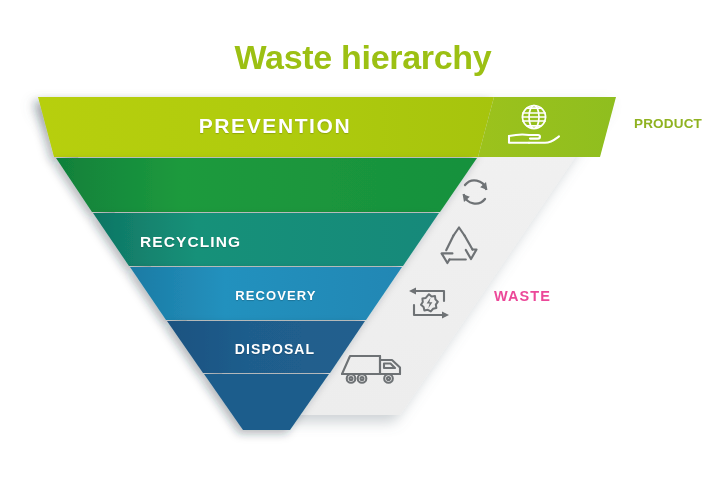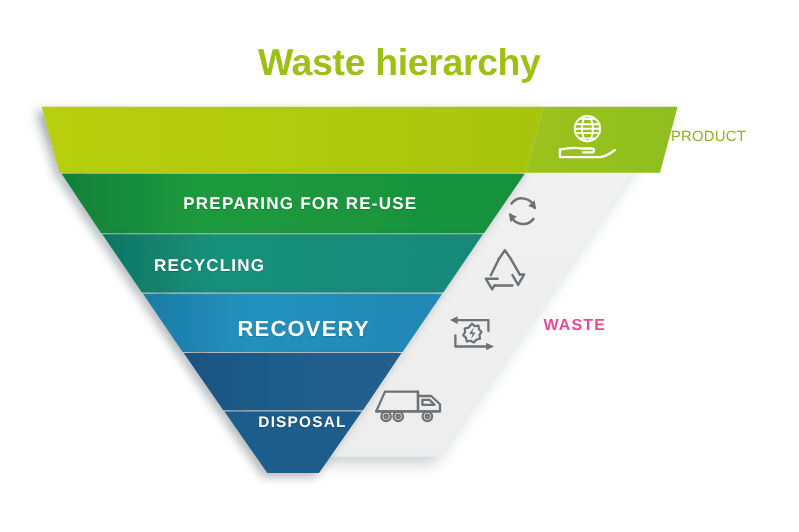--- a/index.html
+++ b/index.html
@@ -50,32 +50,32 @@
     position: absolute;
     color: #ffffff;
     font-weight: bold;
     letter-spacing: 1.1px;
     white-space: nowrap;
     text-shadow: 0 1px 1px rgba(0,0,0,0.18);
   }
   #label-prevention        { left:  70px; top: 114px; width: 410px; text-align: center; font-size: 21px; letter-spacing: 1.6px; }
   #label-preparing-reuse   { left: 108px; top: 177px; width: 330px; text-align: center; font-size: 15.5px; }
   #label-recycling         { left: 140px; top: 233px; width: 270px; text-align: left; font-size: 15.5px; }
-  #label-recovery          { left: 165px; top: 288px; width: 222px; text-align: center; font-size: 20px; }
-  #label-disposal          { left: 190px; top: 341px; width: 170px; text-align: center; font-size: 14px; margin-top: 34px; }
+  #label-recovery          { left: 165px; top: 288px; width: 222px; text-align: center; font-size: 13px; }
+  #label-disposal          { left: 190px; top: 341px; width: 170px; text-align: center; font-size: 14px; }
 
   
   #label-product {
     position: absolute;
     left: 610px;
     top: 116px;
     width: 116px;
-    text-align: left;
+    text-align: center;
     font-size: 13.5px;
-    font-weight: normal;
+    font-weight: bold;
     line-height: 16px;
     color: #8FB220;
     letter-spacing: 0.2px;
   }
   #label-product .pl2 { display:block; }
   #label-waste {
     position: absolute;
     left: 494px;
     top: 288px;
     font-size: 14.5px;
@@ -167,21 +167,21 @@
         <polygon points="130,267 402,267 366,320 166,320" fill="url(#gRecovery)"></polygon>
       </g>
 
       <g filter="url(#bandShadow)">
         <polygon points="167,321 365,321 330,373 203,373" fill="url(#gDisposal)"></polygon>
         <polygon points="204,374 329,374 290,430 243,430" fill="#1F5D8C"></polygon>
       </g>
     </svg>
   </div>
 
-  <div class="band-label" id="label-preparing-reuse">PREPARING FOR RE-USE</div>
+  <div class="band-label" id="label-prevention">PREVENTION</div>
   <div class="band-label" id="label-recycling">RECYCLING</div>
   <div class="band-label" id="label-recovery">RECOVERY</div>
   <div class="band-label" id="label-disposal">DISPOSAL</div>
 
   <div id="label-product">
     <span>PRODUCT</span>
   </div>
   <div id="label-waste">WASTE</div>
 
   <div class="icon-box" id="icon-globe-hand">

